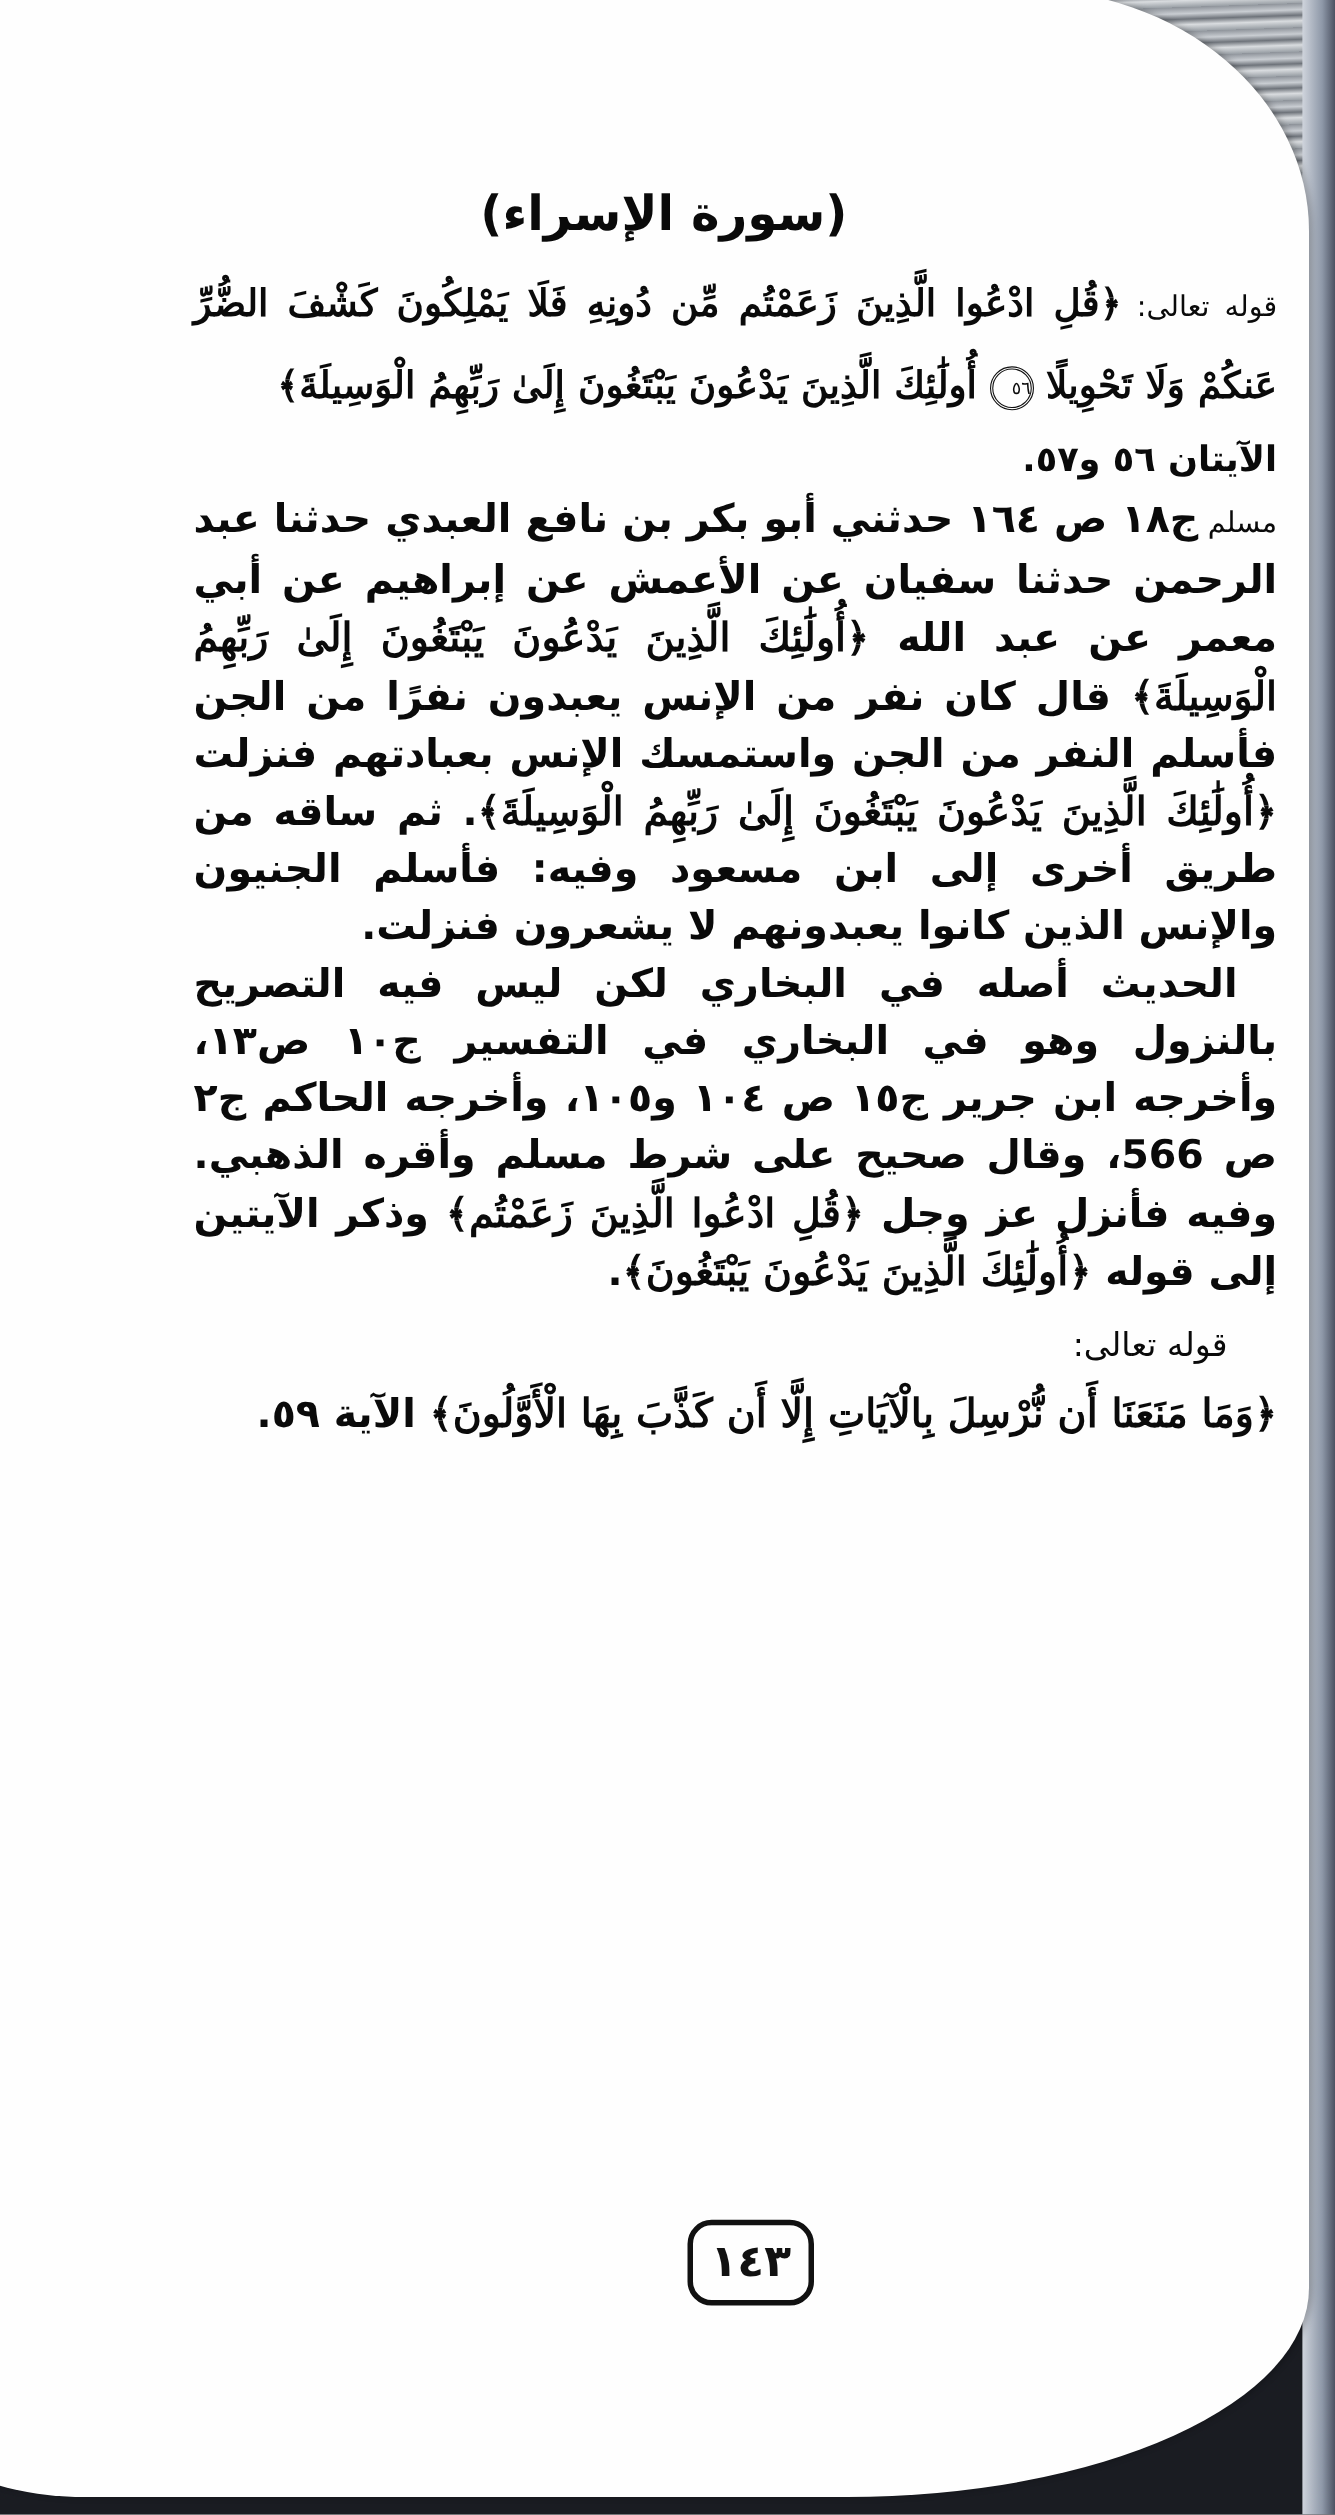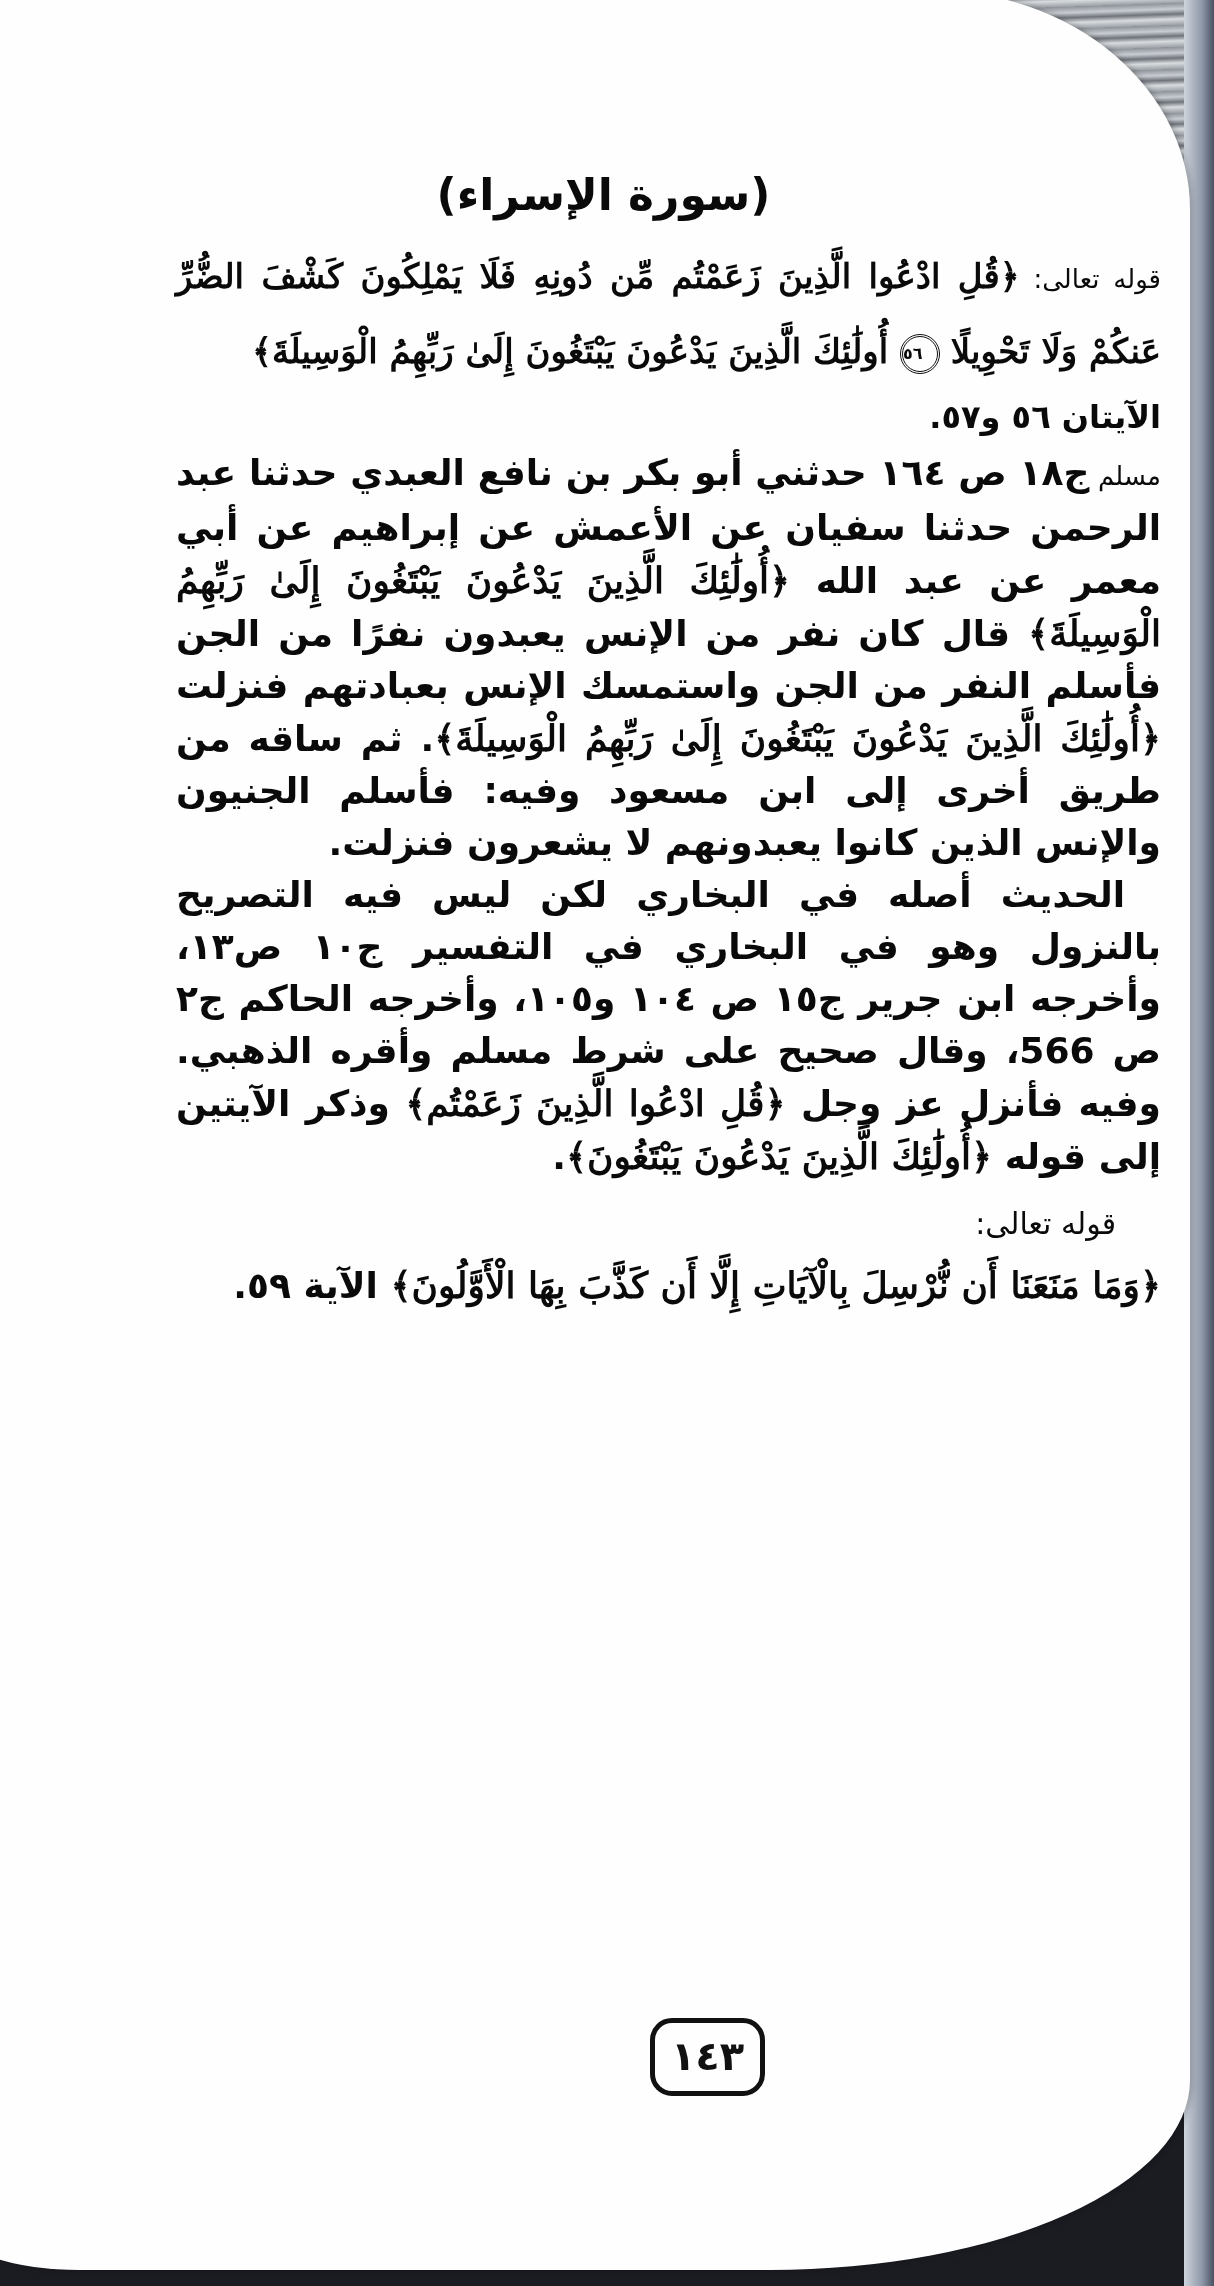--- a/index.html
+++ b/index.html
@@ -85,27 +85,27 @@
       line-height: 70px;
       margin: 6px 45px 0 0;
     }
     .ayah-marker {
       display: inline-block;
       width: 34px; height: 34px;
       border: 3px double #111;
       border-radius: 50%;
       font-size: 16px;
       line-height: 34px;
-      text-align: left;
+      text-align: right;
       vertical-align: middle;
-      font-weight: bold;
+      font-weight: normal;
     }
     .page-number-box {
       position: absolute;
-      left: 650px;
+      left: 625px;
       top: 2018px;
       width: 115px;
       height: 78px;
       border: 5px solid #111;
       border-radius: 22px;
       box-sizing: border-box;
       text-align: center;
       font-size: 40px;
       font-weight: bold;
       line-height: 66px;

